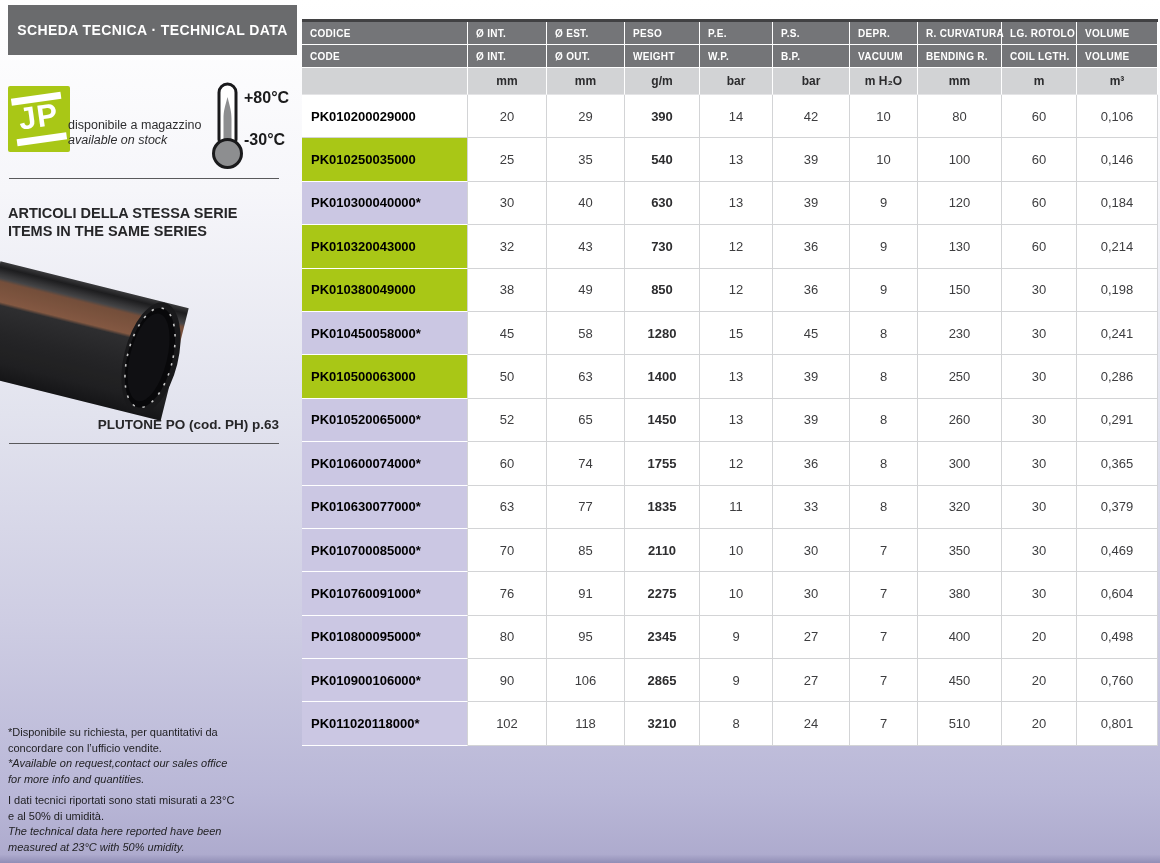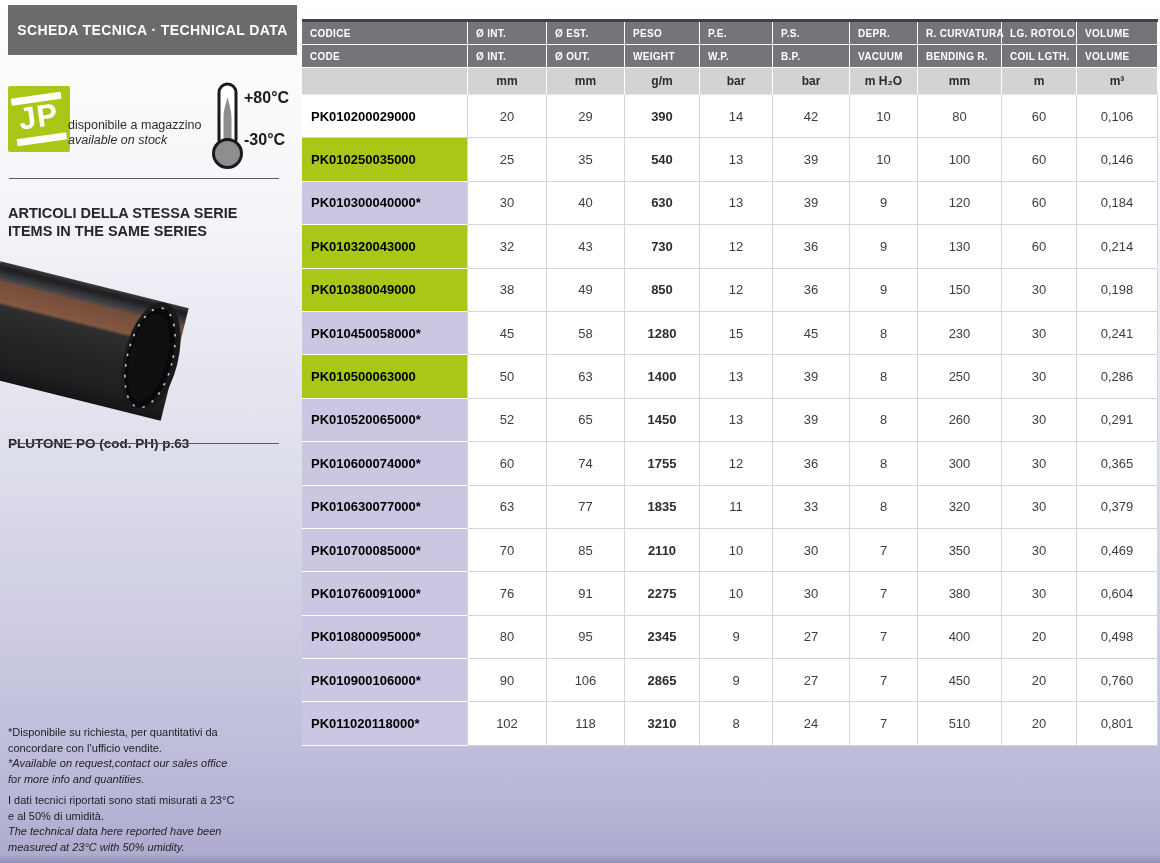--- a/index.html
+++ b/index.html
@@ -27,21 +27,21 @@
   .avail { position:absolute; left:68px; top:118px; font-size:12.5px; color:#2e2e30; line-height:15px; }
   .avail .en { font-style:italic; }
   .thermo { position:absolute; left:204px; top:81px; }
   .temp-max { position:absolute; left:244px; top:89px; font-weight:bold; font-size:16px; color:#1b1b1c; }
   .temp-min { position:absolute; left:244px; top:131px; font-weight:bold; font-size:16px; color:#1b1b1c; }
   .sep { position:absolute; left:9px; width:270px; height:0; border-top:1.5px solid #59595b; }
   .sep1 { top:178px; } .sep2 { top:443px; }
   .series { position:absolute; left:8px; top:204px; font-weight:bold; font-size:14.5px; color:#262628; line-height:18px; }
   .series .en { }
   .hose { position:absolute; left:0; top:258px; }
-  .caption { position:absolute; left:8px; top:436px; width:271px; 
+  .caption { position:absolute; left:8px; top:417px; width:271px; text-align:right;
     font-weight:bold; font-size:13.5px; color:#262628; }
   .footnotes { position:absolute; left:8px; top:725px; width:302px; font-size:11px;
     line-height:15.5px; color:#1e1e20; }
   .footnotes p { white-space:pre-line; }
   .footnotes .it2 { margin-top:6px; }
   .footnotes .en { font-style:italic; }
 
   
   .spec-table {
     position:absolute; left:302px; top:5px; width:856px;

